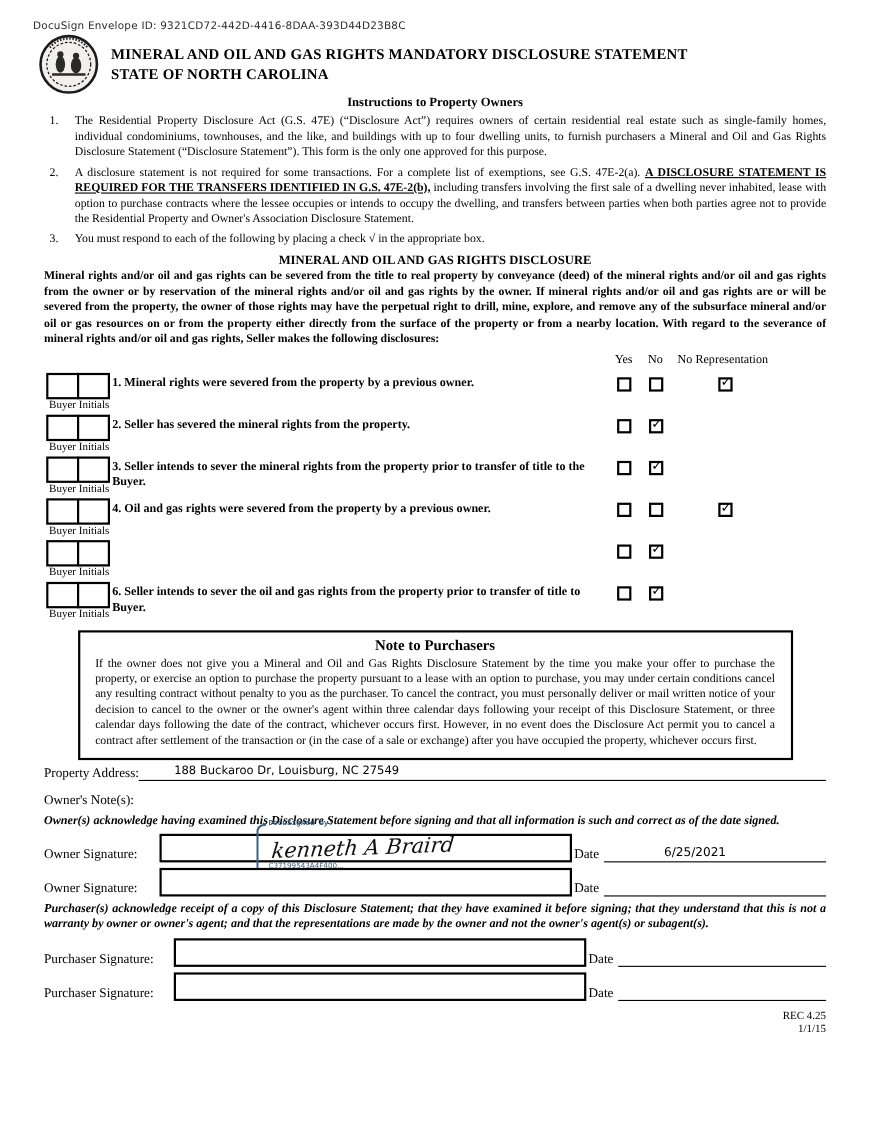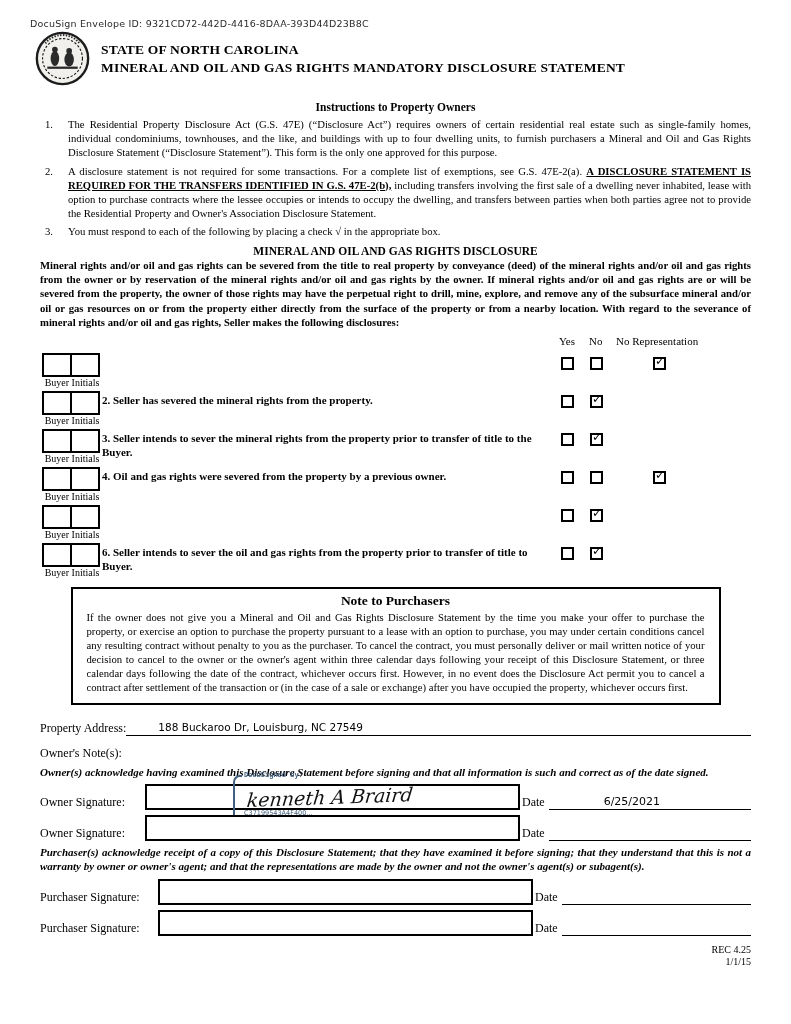--- a/index.html
+++ b/index.html
@@ -11,21 +11,21 @@
   .envelope-id{
     position:absolute;top:18px;left:30px;
     font-family:"DejaVu Sans",sans-serif;font-size:9.5px;color:#2b2b2b;letter-spacing:.2px;
   }
   .content{padding:0 40px;}
   
   .header{display:flex;align-items:center;gap:10px;padding-top:30px;}
   .seal{width:57px;height:57px;flex:0 0 auto;margin-left:-6px;}
   .titles{font-weight:bold;font-size:13.5px;line-height:17.5px;letter-spacing:.2px;}
   
-  .instr-title{text-align:center;font-weight:bold;font-size:11.5px;margin-top:14px;}
+  .instr-title{text-align:center;font-weight:bold;font-size:11.5px;margin-top:0;}
   .instr-list{margin-top:4px;}
   .instr-item{position:relative;padding-left:28px;font-size:10.7px;line-height:14.2px;text-align:justify;margin-bottom:4px;}
   .instr-num{position:absolute;left:5px;top:0;}
   .u-bold{font-weight:bold;text-decoration:underline;}
   
   .disc-title{text-align:center;font-weight:bold;font-size:11.5px;margin-top:6px;}
   .disc-intro{font-weight:bold;font-size:10.7px;line-height:14.3px;text-align:justify;margin-top:1px;}
   .matrix-header{position:relative;height:15px;margin-top:6px;font-weight:normal;font-size:11px;}
   .mh-yes{position:absolute;left:519px;}
   .mh-no{position:absolute;left:549px;}
@@ -42,21 +42,21 @@
   .cb-yes{left:521px;}
   .cb-no{left:550px;}
   .cb-norep{left:613px;}
   .check{position:absolute;top:-4px;left:0px;font-family:"DejaVu Sans",sans-serif;
          font-size:12px;font-weight:bold;line-height:12px;}
   
   .note-box{width:618px;margin:8px auto 0;border:2px solid #000;padding:4px 14px 8px;}
   .note-title{text-align:center;font-weight:bold;font-size:13.5px;margin-bottom:2px;}
   .note-body{font-size:10.7px;line-height:13.9px;text-align:justify;}
   
-  .field-row{display:flex;align-items:flex-end;margin-top:12px;}
+  .field-row{display:flex;align-items:flex-end;}
   .field-label{font-size:12px;white-space:nowrap;}
   .field-line{flex:1;border-bottom:1.5px solid #000;min-height:15px;}
   .addr-value{font-family:"DejaVu Sans",sans-serif;font-size:10.5px;padding-left:32px;}
   .owner-value{font-size:11.5px;padding-left:2px;}
   .ack{font-style:italic;font-weight:bold;font-size:11px;line-height:13.8px;text-align:justify;margin-top:5px;}
   
   .sig-row{display:flex;align-items:flex-end;margin-top:5px;position:relative;}
   .sig-label{font-size:12px;white-space:nowrap;width:105px;}
   .psig-label{width:118px;}
   .sig-box{width:375px;height:26px;border:2px solid #000;box-sizing:border-box;position:relative;background:#fff;}
@@ -90,22 +90,22 @@
         <circle cx="30" cy="30" r="27" fill="#f2f0ec" stroke="#1c1c1c" stroke-width="2.5"></circle>
         <circle cx="30" cy="30" r="21" fill="none" stroke="#1c1c1c" stroke-width="1.2" stroke-dasharray="2.5 1.8"></circle>
         <ellipse cx="22" cy="30" rx="4.5" ry="8" fill="#2a2a2a"></ellipse>
         <ellipse cx="37" cy="31" rx="5" ry="7.5" fill="#2a2a2a"></ellipse>
         <circle cx="22" cy="20.5" r="3" fill="#2a2a2a"></circle>
         <circle cx="37" cy="22" r="3" fill="#2a2a2a"></circle>
         <rect x="14" y="38.5" width="32" height="2.4" fill="#2a2a2a"></rect>
         <path d="M 12 14 A 23 23 0 0 1 48 14" fill="none" stroke="#2a2a2a" stroke-width="2" stroke-dasharray="1.5 1.5"></path>
       </svg>
       <div class="titles">
+        <div>MINERAL AND OIL AND GAS RIGHTS MANDATORY DISCLOSURE STATEMENT</div>
         <div>STATE OF NORTH CAROLINA</div>
-        <div>MINERAL AND OIL AND GAS RIGHTS MANDATORY DISCLOSURE STATEMENT</div>
       </div>
     </div>
 
     <div class="instr-title">Instructions to Property Owners</div>
 
     <div class="instr-list">
       <div class="instr-item">
         <span class="instr-num">1.</span>
         <span>The Residential Property Disclosure Act (G.S. 47E) (“Disclosure Act”) requires owners of certain residential real estate such as single-family homes, individual condominiums, townhouses, and the like, and buildings with up to four dwelling units, to furnish purchasers a Mineral and Oil and Gas Rights Disclosure Statement (“Disclosure Statement”). This form is the only one approved for this purpose.</span>
       </div>
@@ -131,20 +131,21 @@
     <div class="disc-rows">
 
       <div class="disc-row">
         <div class="initials">
           <div class="init-cells">
               <div class="init-cell"></div>
               <div class="init-cell"></div>
             </div>
           <div class="init-label">Buyer Initials</div>
         </div>
+        <div class="statement">1. Mineral rights were severed from the property by a previous owner.</div>
         <span class="cb cb-yes">
             <span class="check"></span>
           </span>
         <span class="cb cb-no">
             <span class="check"></span>
           </span>
         <span class="cb cb-norep">
             <span class="check">✓</span>
           </span>
       </div>

